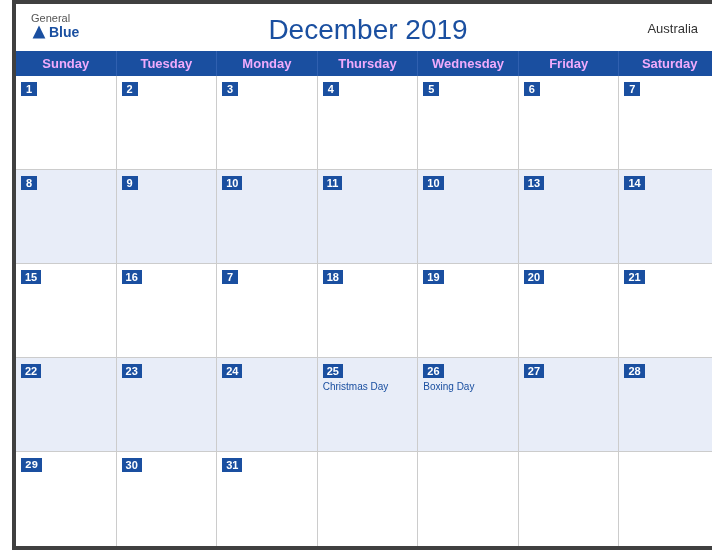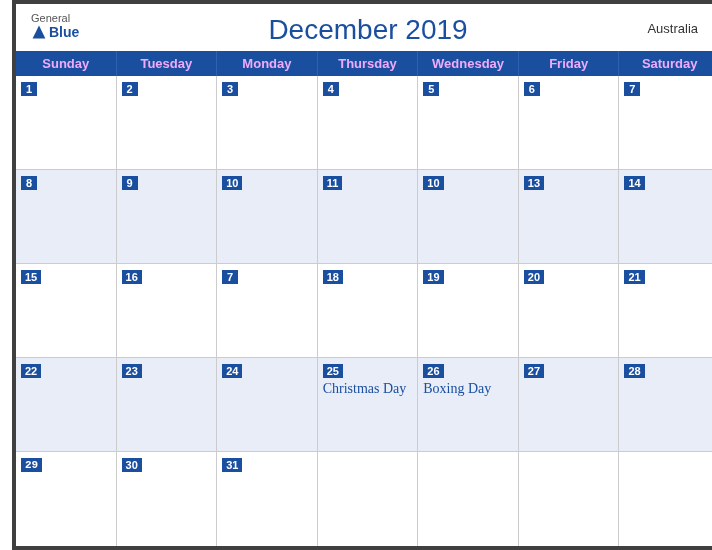--- a/index.html
+++ b/index.html
@@ -101,25 +101,24 @@
       font-size: 11px;
       color: #fff;
       background: #1a4fa0;
       display: inline-block;
       padding: 1px 4px;
       min-width: 16px;
       text-align: center;
       font-weight: bold;
     }
     .holiday-text {
-      font-size: 14px;
+      font-size: 10px;
       color: #1a4fa0;
       margin-top: 2px;
       display: block;
-      font-family: Liberation Serif, serif;
     }
     
     .row-stripe {
       background: #e8edf8;
     }
   </style>
 </head>
 <body>
 
 <div class="calendar-container">

